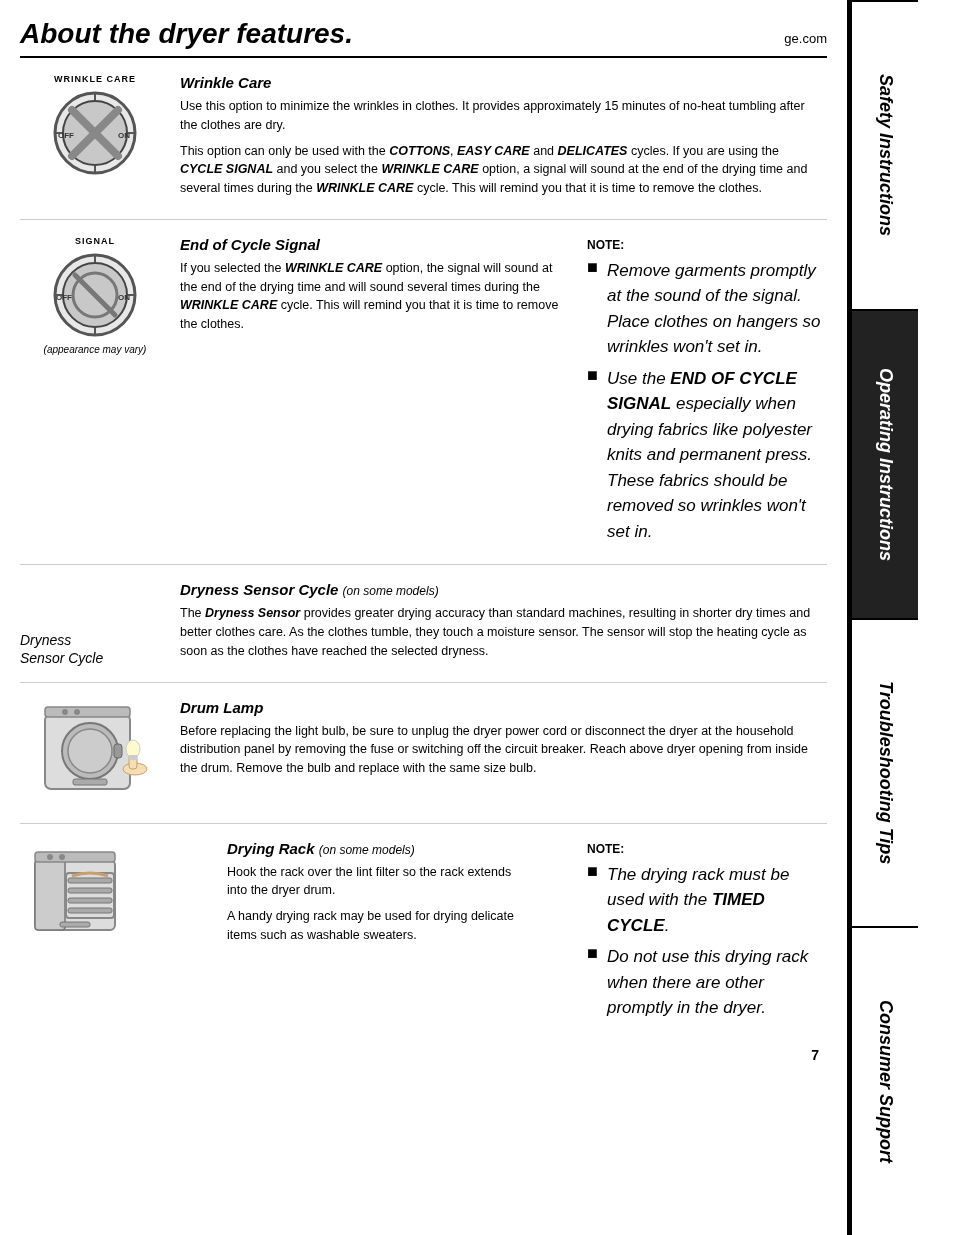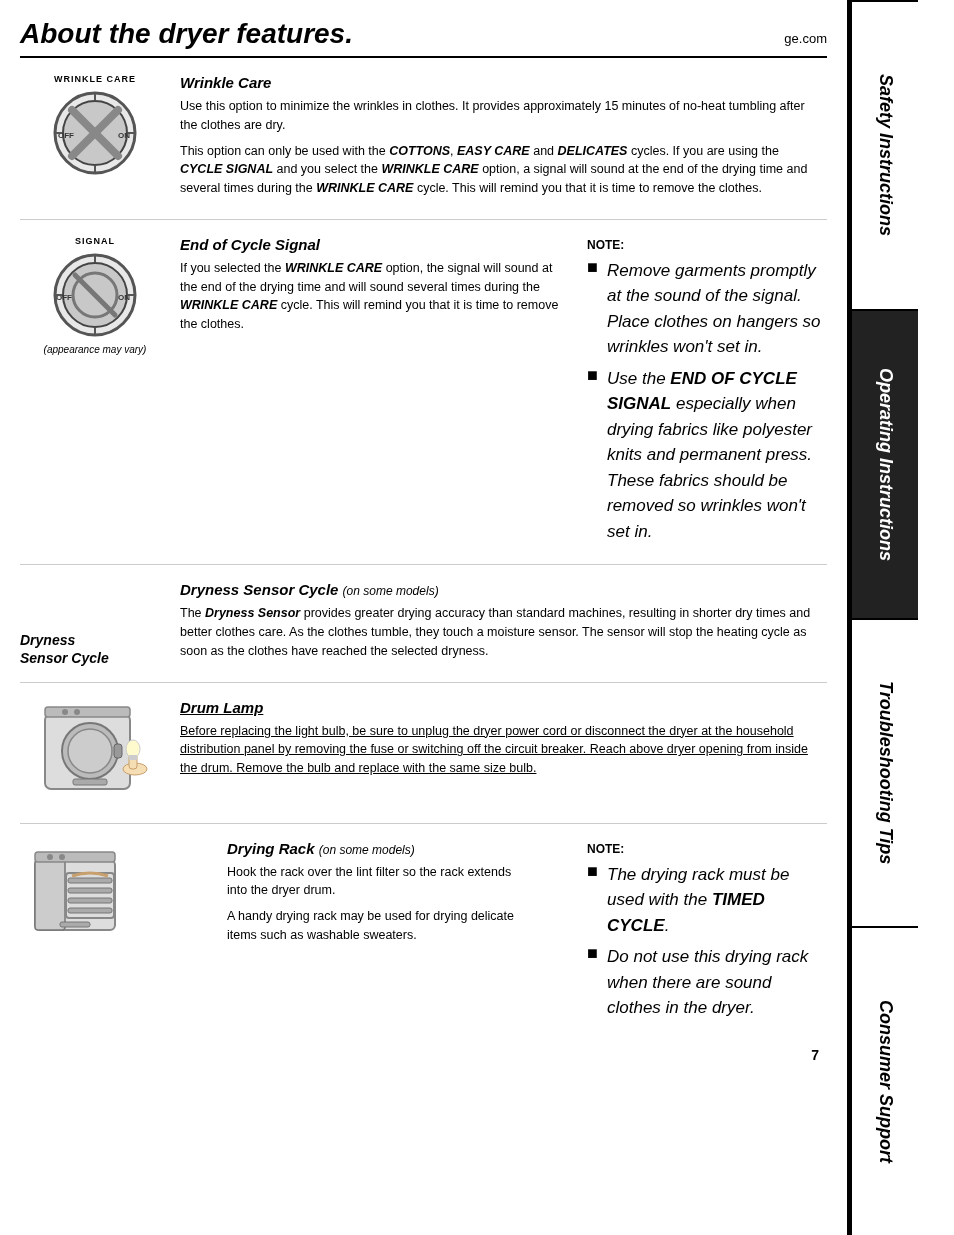--- a/index.html
+++ b/index.html
@@ -151,21 +151,21 @@
     }
     .note-text {
       font-style: italic;
       font-size: 17px;
       line-height: 1.5;
     }
     .note-text .bold-italic { font-weight: bold; font-style: italic; }
 
     .dryness-label {
       font-style: italic;
-      font-weight: bold;
+      font-weight: normal;
       font-size: 14px;
       line-height: 1.3;
       margin-top: 20px;
     }
 
     
     .drum-img {
       width: 120px;
       height: 110px;
     }
@@ -344,21 +344,21 @@
 
           <ellipse cx="100" cy="70" rx="12" ry="6" fill="#f5deb3" stroke="#c8a06e" stroke-width="1"></ellipse>
           <rect x="94" y="55" width="8" height="15" rx="3" fill="#f5deb3" stroke="#c8a06e" stroke-width="1"></rect>
 
           <ellipse cx="98" cy="50" rx="7" ry="9" fill="#fffacd" stroke="#ccc" stroke-width="1"></ellipse>
           <rect x="94" y="56" width="8" height="5" fill="#ccc"></rect>
 
           <rect x="38" y="80" width="34" height="6" rx="2" fill="#aaa" stroke="#777" stroke-width="1"></rect>
         </svg>
       </div>
-      <div class="section-middle" style="flex: 1; text-decoration: underline;">
+      <div class="section-middle" style="flex: 1;">
         <div class="section-heading">
           <em><strong>Drum Lamp</strong></em>
         </div>
         <p class="section-body">Before replacing the light bulb, be sure to unplug the dryer power cord or disconnect the dryer at the household distribution panel by removing the fuse or switching off the circuit breaker. Reach above dryer opening from inside the drum. Remove the bulb and replace with the same size bulb.</p>
       </div>
     </div>
 
     <div class="section section-last">
       <div class="section-left">
 
@@ -394,21 +394,21 @@
       </div>
       <div class="section-right">
         <div class="note-section">
           <div class="note-label">NOTE:</div>
           <div class="note-item">
             <span class="note-bullet">■</span>
             <span class="note-text">The drying rack must be used with the <span class="bold-italic">TIMED CYCLE</span>.</span>
           </div>
           <div class="note-item">
             <span class="note-bullet">■</span>
-            <span class="note-text">Do not use this drying rack when there are sound clothes in the dryer.</span>
+            <span class="note-text">Do not use this drying rack when there are other promptly in the dryer.</span>
           </div>
         </div>
       </div>
     </div>
 
     <div class="page-number">7</div>
 
   </div>
 
   <div class="sidebar">

